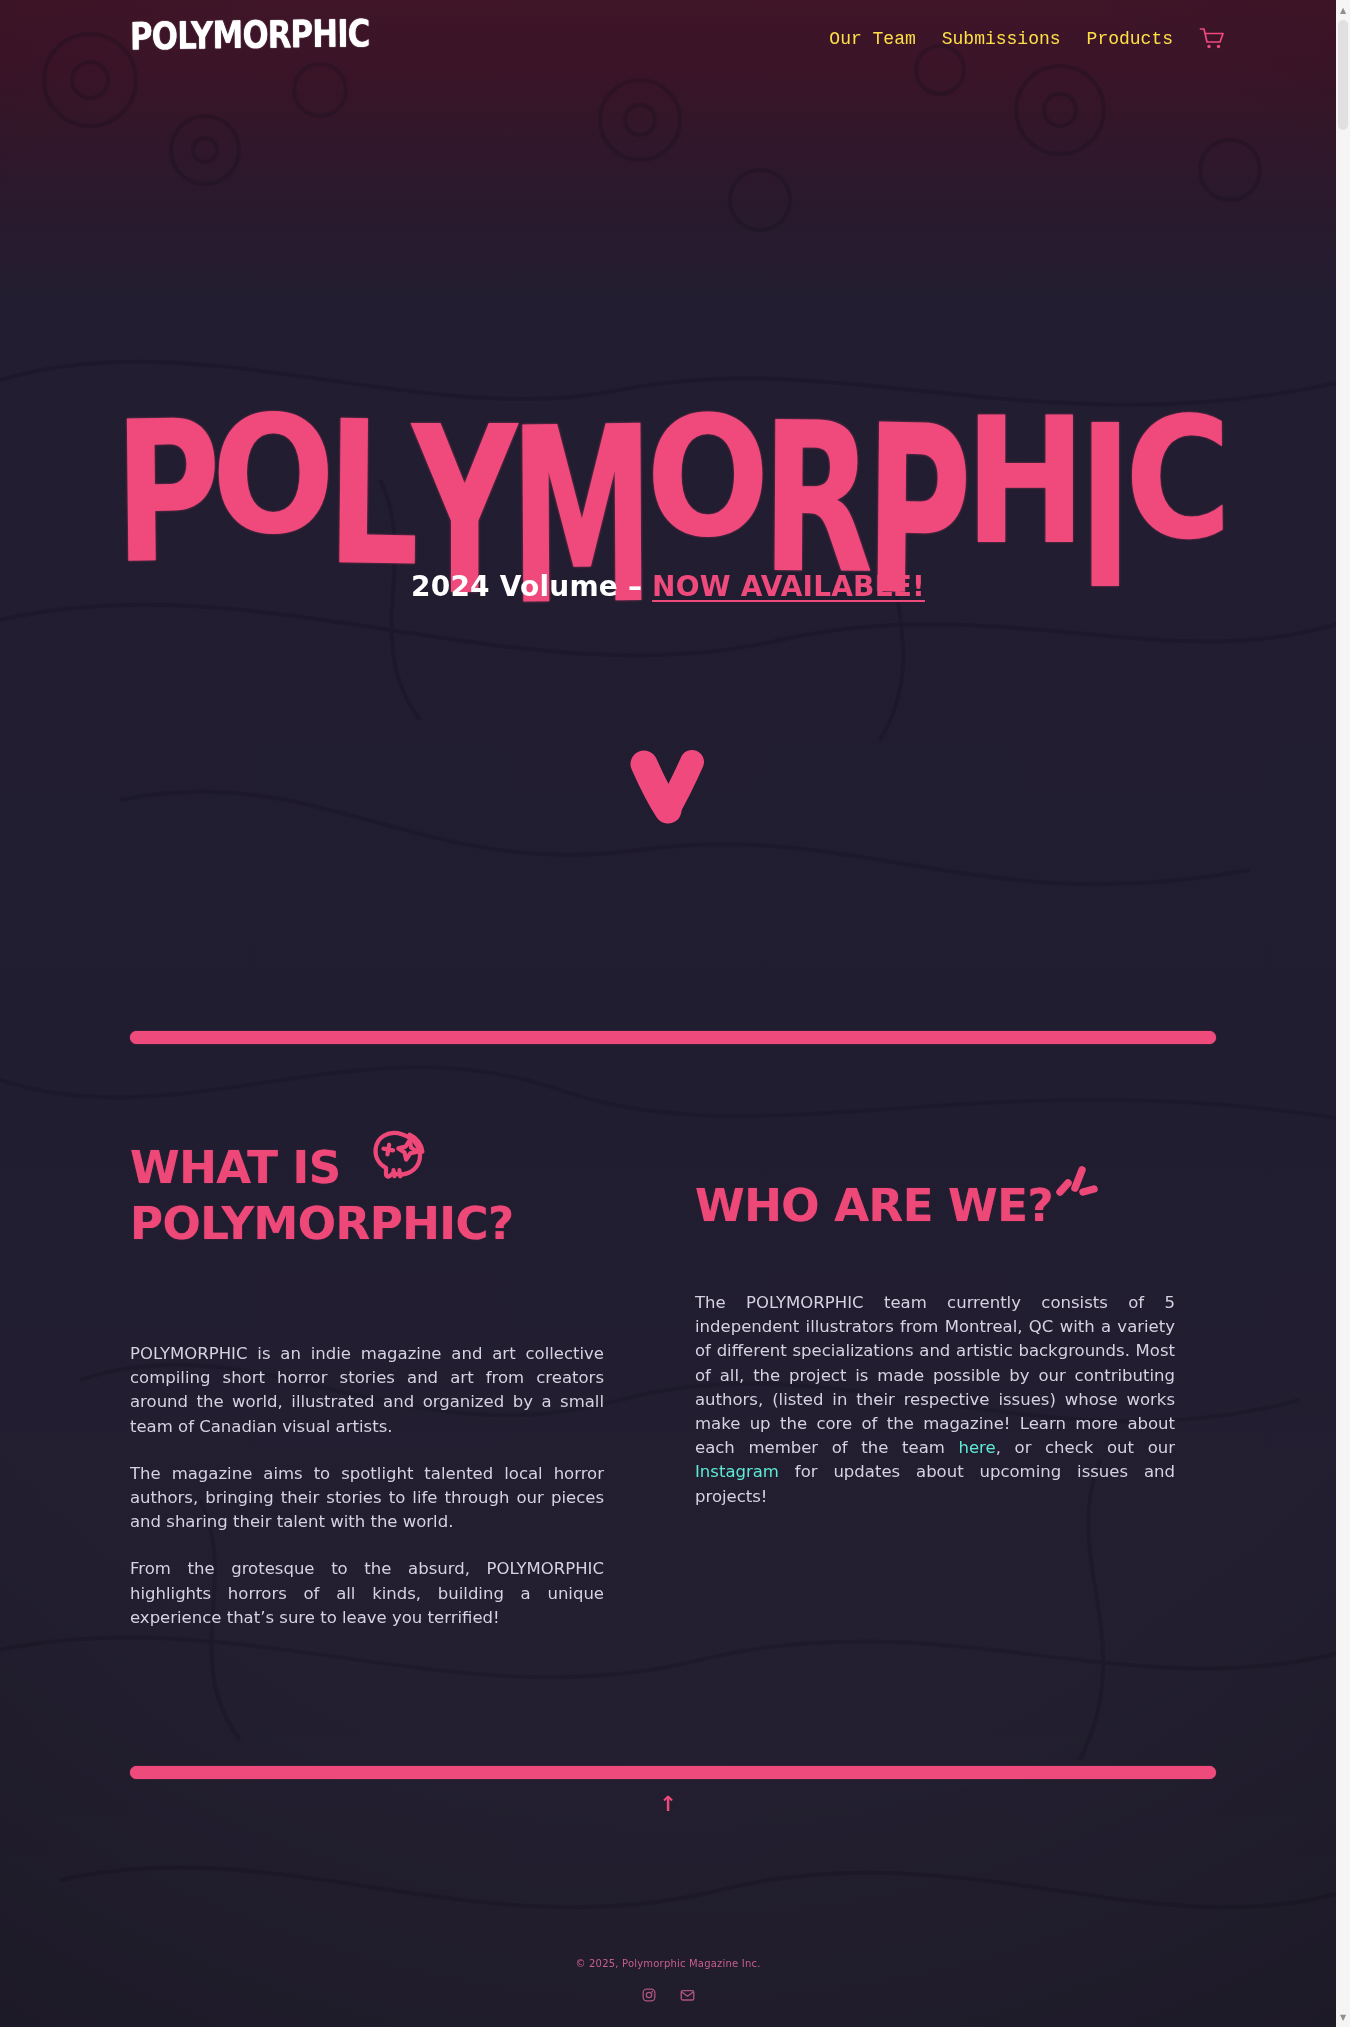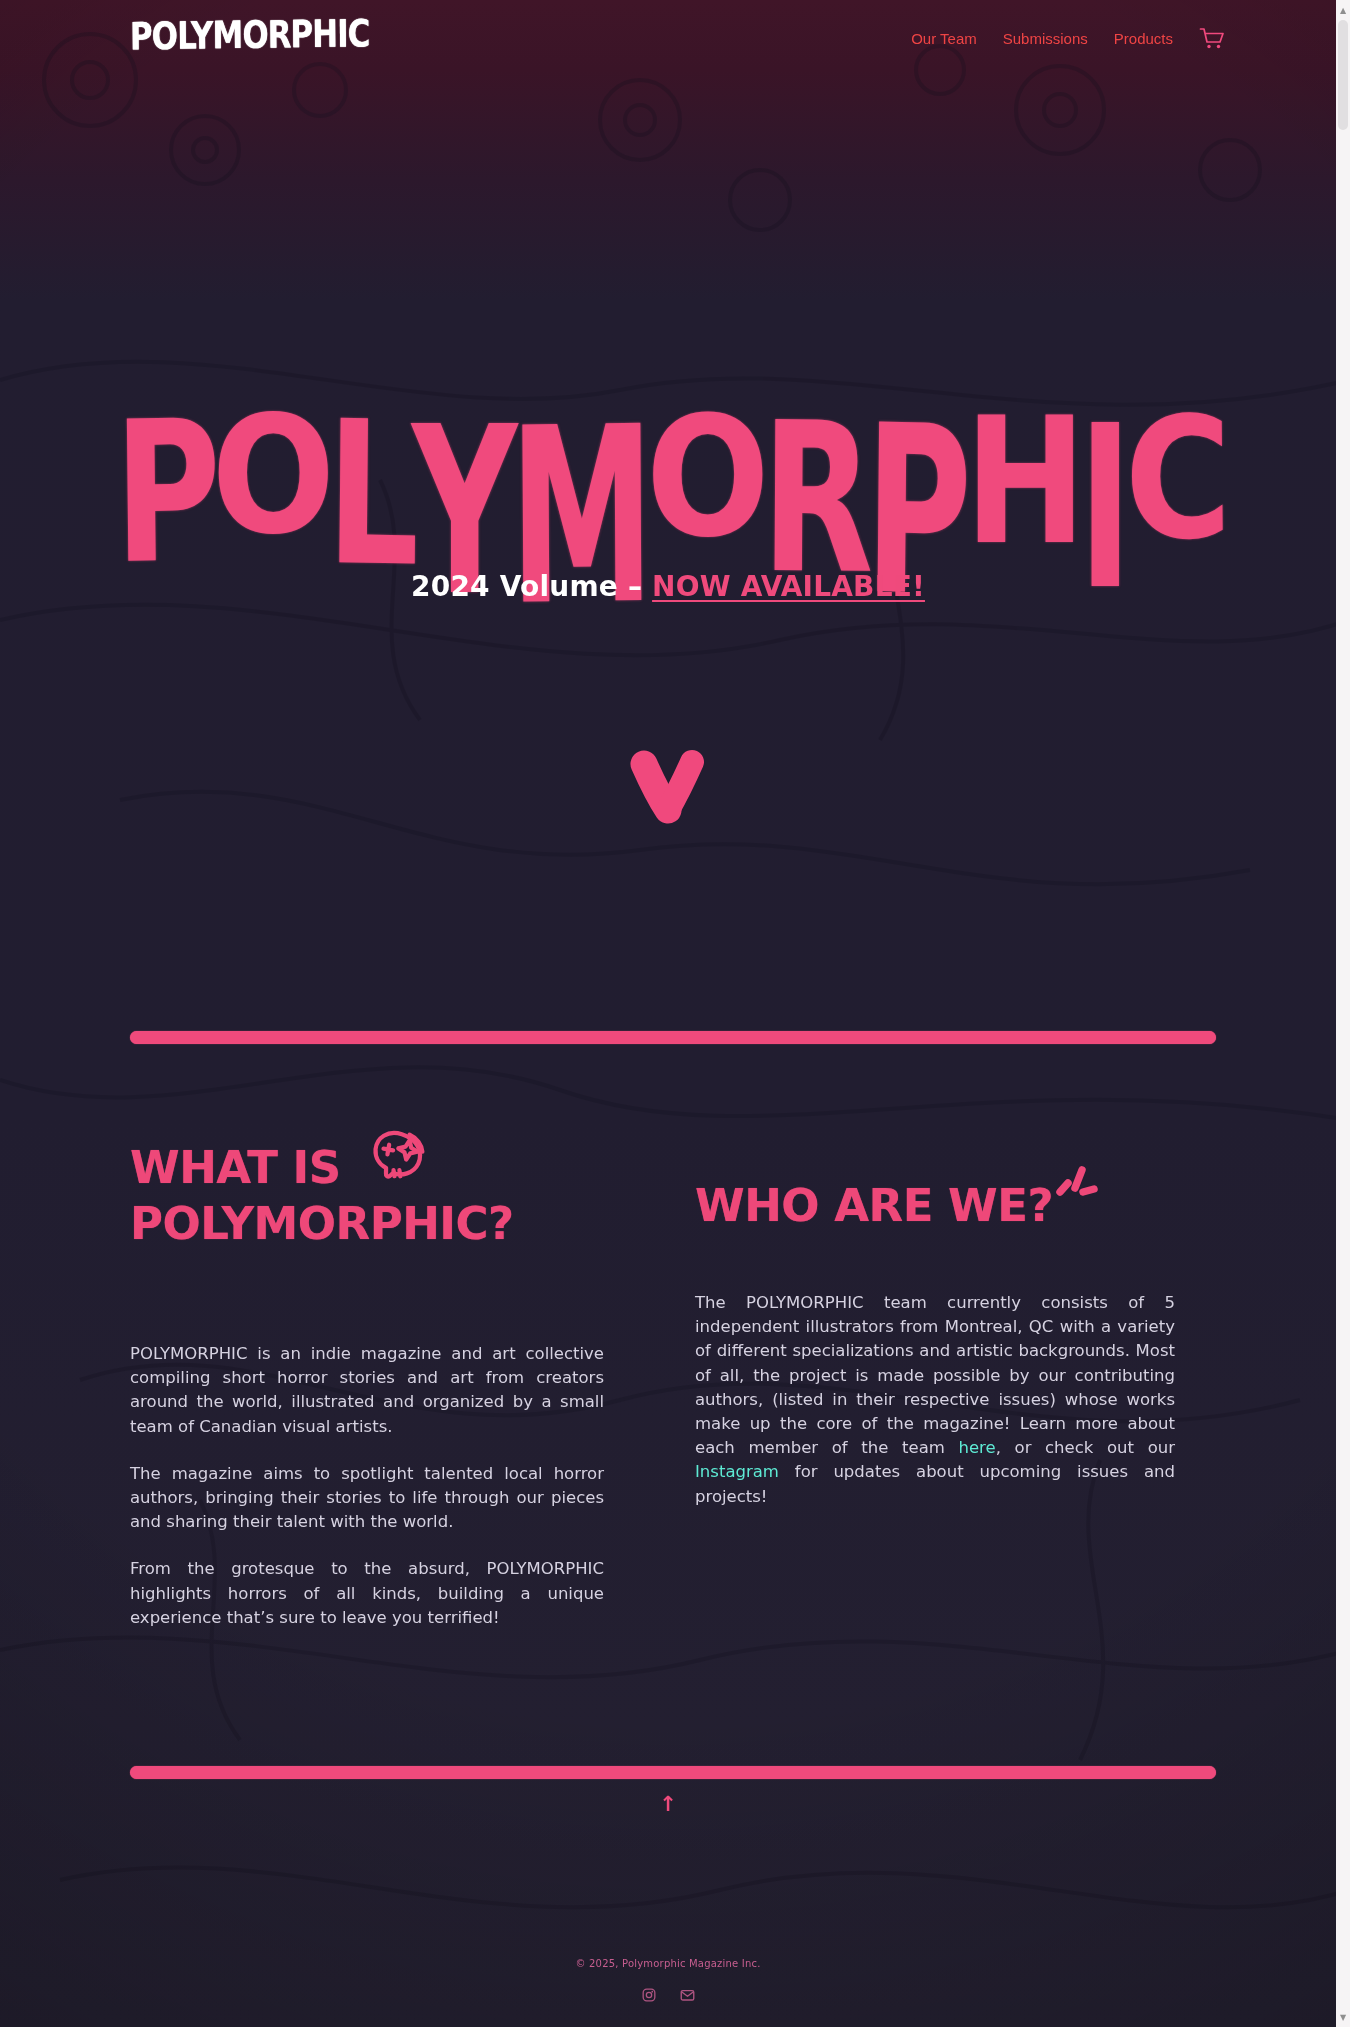--- a/index.html
+++ b/index.html
@@ -26,21 +26,21 @@
   
   .header{position:absolute;top:0;left:0;width:1336px;height:76px;z-index:10;}
   .logo{
     position:absolute;left:130px;top:18px;
     color:#ffffff;font-size:31px;font-weight:bold;letter-spacing:-1px;
     transform:scaleY(1.22) rotate(-.6deg);transform-origin:left center;
     text-shadow:0 0 1px #fff;
     cursor:pointer;text-decoration:none;
   }
   .nav{position:absolute;right:110px;top:26px;display:flex;align-items:center;gap:26px;}
-  .nav a{color:#ef4444;font-size:15px;text-decoration:none;font-family:Liberation Sans, sans-serif;}
+  .nav a{color:#fde047;font-size:18px;text-decoration:none;font-family:Liberation Mono, monospace;}
   .cart-btn{display:flex;align-items:center;cursor:pointer;}
   
   .hero-title{
     position:absolute;top:294px;left:0;width:1336px;
     text-align:center;white-space:nowrap;
     color:#f04a7d;font-size:150px;font-weight:bold;letter-spacing:-.055em;
     transform:scaleX(.97);transform-origin:center top;line-height:1;
     text-shadow:0 0 2px rgba(240,74,125,.6);
   }
   .hero-title span{display:inline-block;transform-origin:center top;}

